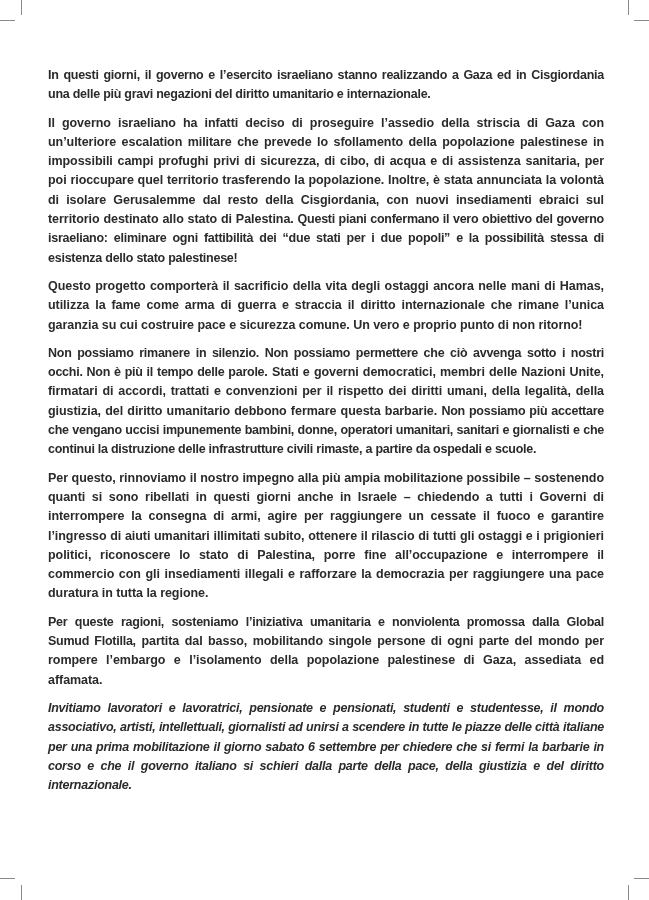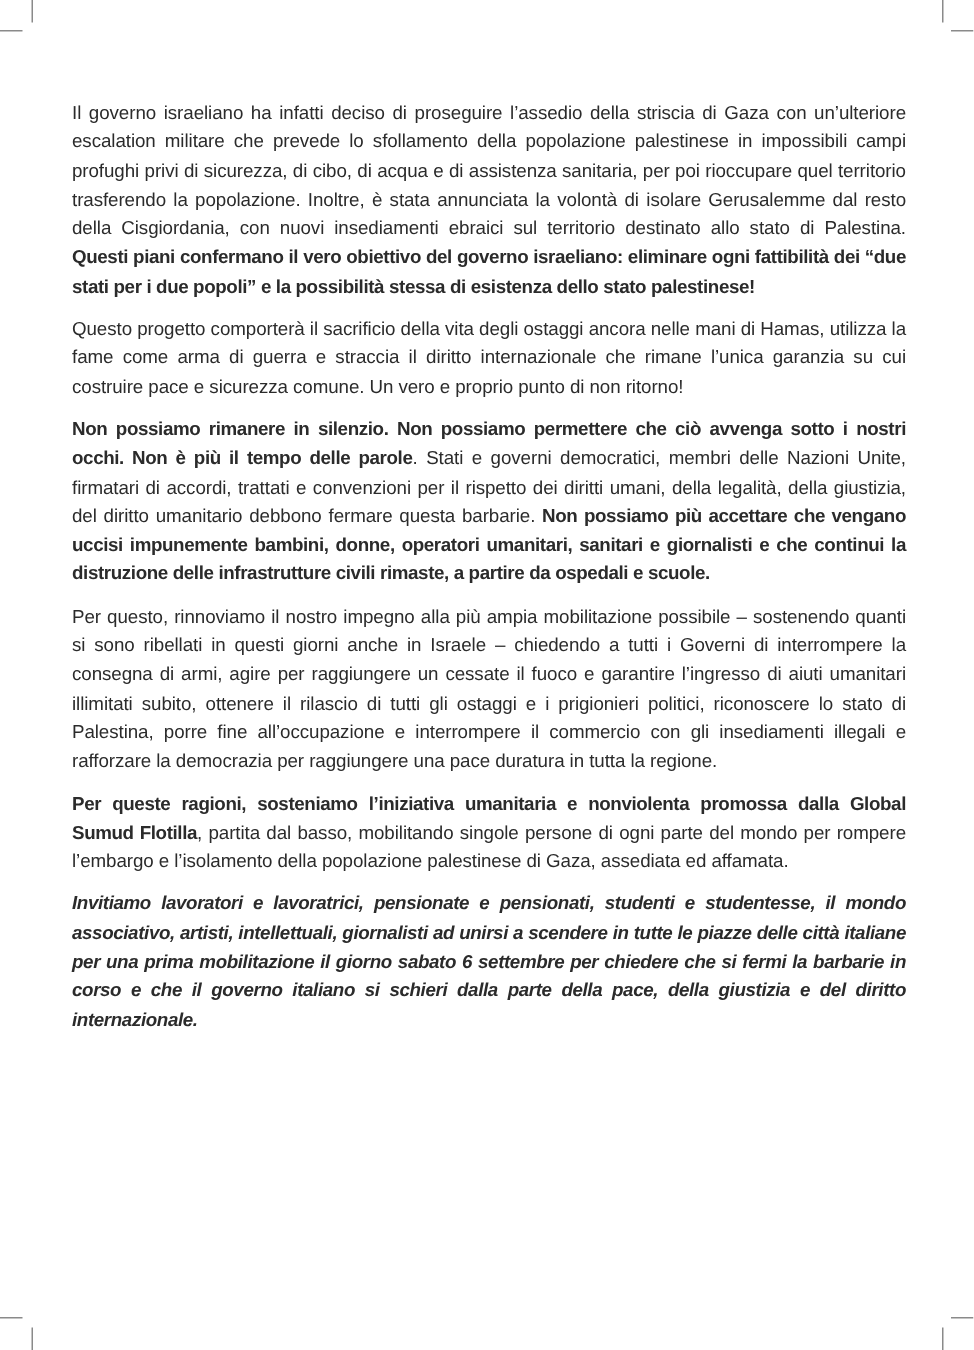--- a/index.html
+++ b/index.html
@@ -39,37 +39,38 @@
     top: 66px;
     width: 556px;
     color: var(--text-color);
     font-size: 12.5px;
     line-height: 19.3px;
     text-align: justify;
     letter-spacing: -0.05px;
   }
   .para { margin: 0 0 9px 0; }
   .para:last-child { margin-bottom: 0; font-style: italic; }
-  .seg { font-weight: 400; }
+  .seg { font-weight: 700; }
   .seg.bold { font-weight: 700; letter-spacing: -0.25px; }
 </style>
 </head>
 <body>
 
 <div class="page">
   <div class="crop cm-tl-v"></div>
   <div class="crop cm-tl-h"></div>
   <div class="crop cm-tr-v"></div>
   <div class="crop cm-tr-h"></div>
   <div class="crop cm-bl-h"></div>
   <div class="crop cm-bl-v"></div>
   <div class="crop cm-br-h"></div>
   <div class="crop cm-br-v"></div>
 
   <main class="content">
+      <p class="para"><span class="seg bold">In questi giorni, il governo e l’esercito israeliano stanno realizzando a Gaza ed in Cisgiordania una delle più gravi negazioni del diritto umanitario e internazionale.</span></p>
       <p class="para"><span class="seg">Il governo israeliano ha infatti deciso di proseguire l’assedio della striscia di Gaza con un’ulteriore escalation militare che prevede lo sfollamento della popolazione palestinese in impossibili campi profughi privi di sicurezza, di cibo, di acqua e di assistenza sanitaria, per poi rioccupare quel territorio trasferendo la popolazione. Inoltre, è stata annunciata la volontà di isolare Gerusalemme dal resto della Cisgiordania, con nuovi insediamenti ebraici sul territorio destinato allo stato di Palestina. </span><span class="seg bold">Questi piani confermano il vero obiettivo del governo israeliano: eliminare ogni fattibilità dei “due stati per i due popoli” e la possibilità stessa di esistenza dello stato palestinese!</span></p>
       <p class="para"><span class="seg">Questo progetto comporterà il sacrificio della vita degli ostaggi ancora nelle mani di Hamas, utilizza la fame come arma di guerra e straccia il diritto internazionale che rimane l’unica garanzia su cui costruire pace e sicurezza comune.  Un vero e proprio punto di non ritorno!</span></p>
       <p class="para"><span class="seg bold">Non possiamo rimanere in silenzio. Non possiamo permettere che ciò avvenga sotto i nostri occhi. Non è più il tempo delle parole</span><span class="seg">. Stati e governi democratici, membri delle Nazioni Unite, firmatari di accordi, trattati e convenzioni per il rispetto dei diritti umani, della legalità, della giustizia, del diritto umanitario debbono fermare questa barbarie. </span><span class="seg bold">Non possiamo più accettare che vengano uccisi impunemente bambini, donne, operatori umanitari, sanitari e giornalisti e che continui la distruzione delle infrastrutture civili rimaste, a partire da ospedali e scuole.</span></p>
       <p class="para"><span class="seg">Per questo, rinnoviamo il nostro impegno alla più ampia mobilitazione possibile – sostenendo quanti si sono ribellati in questi giorni anche in Israele – chiedendo a tutti i Governi di interrompere la consegna di armi, agire per raggiungere un cessate il fuoco e garantire l’ingresso di aiuti umanitari illimitati subito, ottenere il rilascio di tutti gli ostaggi e i prigionieri politici, riconoscere lo stato di Palestina, porre fine all’occupazione e interrompere il commercio con gli insediamenti illegali e rafforzare la democrazia per raggiungere una pace duratura in tutta la regione.</span></p>
       <p class="para"><span class="seg bold">Per queste ragioni, sosteniamo l’iniziativa umanitaria e nonviolenta promossa dalla Global Sumud Flotilla</span><span class="seg">, partita dal basso, mobilitando singole persone di ogni parte del mondo per rompere l’embargo e l’isolamento della popolazione palestinese di Gaza, assediata ed affamata.</span></p>
       <p class="para"><span class="seg bold">Invitiamo lavoratori e lavoratrici, pensionate e pensionati, studenti e studentesse, il mondo associativo, artisti, intellettuali, giornalisti ad unirsi a scendere in tutte le piazze delle città italiane per una prima mobilitazione il giorno sabato 6 settembre per chiedere che si fermi la barbarie in corso e che il governo italiano si schieri dalla parte della pace, della giustizia e del diritto internazionale.</span></p>
     </main>
 </div>
 
 </body></html>

